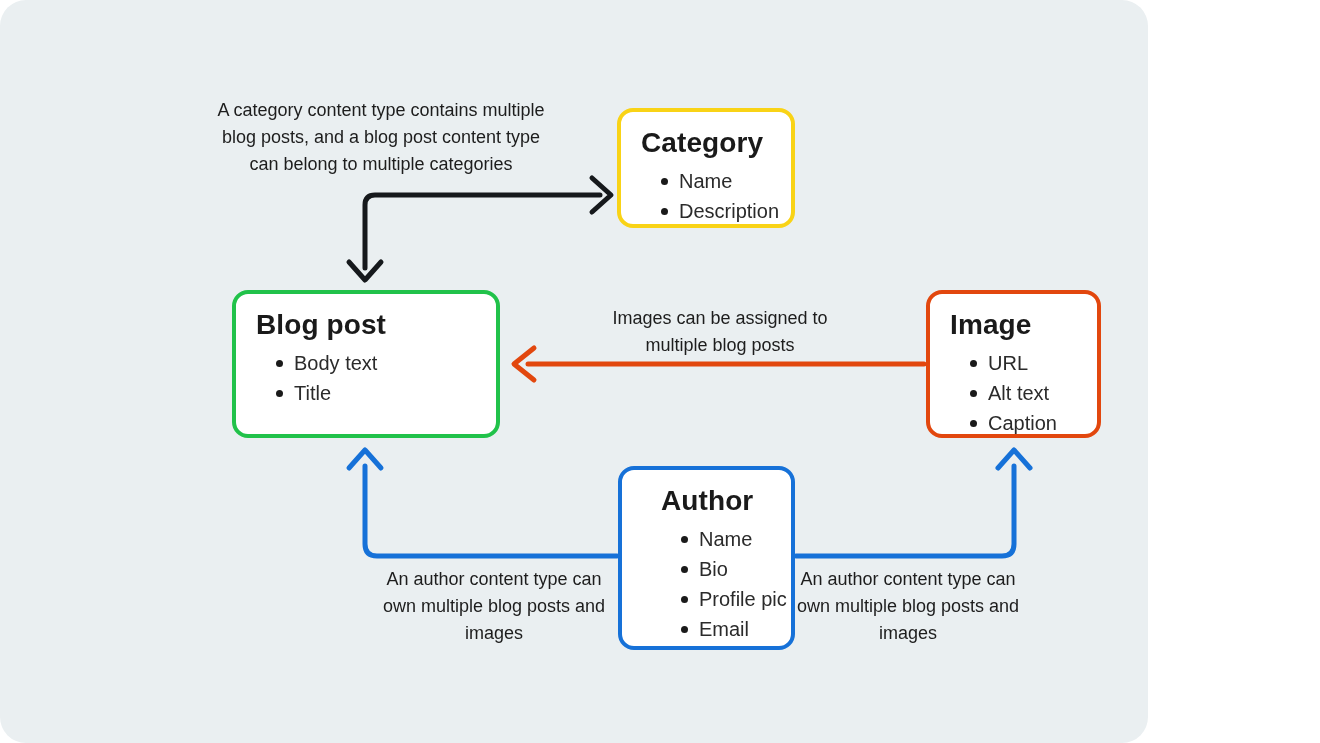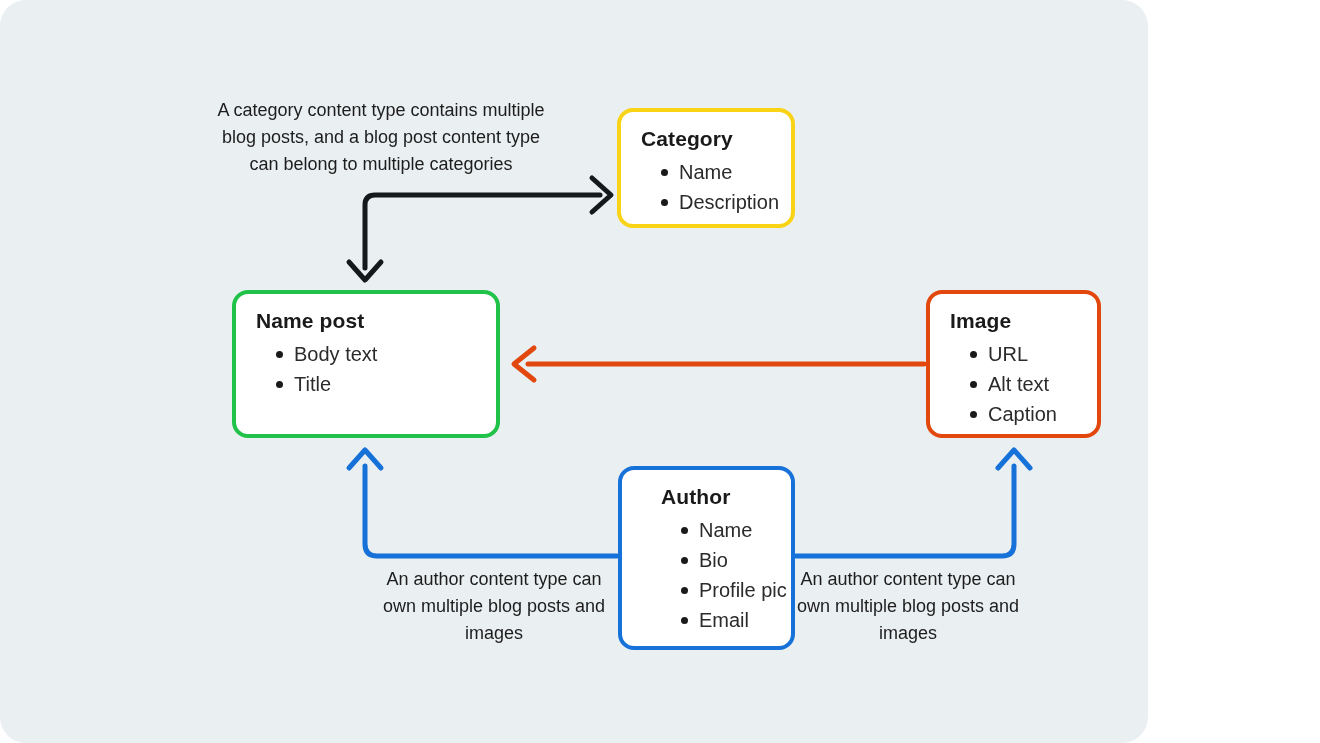--- a/index.html
+++ b/index.html
@@ -28,21 +28,21 @@
     position: absolute;
     background: #ffffff;
     border-style: solid;
     border-width: 4px;
     border-radius: 16px;
     box-sizing: border-box;
     padding: 12px 18px 14px 18px;
     z-index: 5;
   }
   .entity-title {
-    font-size: 21px;
+    font-size: 28px;
     font-weight: bold;
     color: #1a1a1a;
     letter-spacing: 0.1px;
     margin: 2px 0 6px 2px;
     line-height: 1.2;
   }
   .entity-fields {
     list-style: none;
     margin: 0;
     padding: 0 0 0 22px;
@@ -122,35 +122,36 @@
     </g>
 
     <g>
       <path d="M 796 556 L 1002 556 Q 1014 556 1014 544 L 1014 466" fill="none" stroke="#1671d8" stroke-width="5" stroke-linecap="round" stroke-linejoin="round"></path>
       <path d="M 998 468 L 1014 450 L 1030 468" fill="none" stroke="#1671d8" stroke-width="5" stroke-linecap="round" stroke-linejoin="round"></path>
     </g>
   </svg>
 
   <div class="note" id="note-category">A category content type contains multiple blog posts, and a blog post content type can belong to multiple categories</div>
 
+  <div class="note" id="note-image">Images can be assigned to multiple blog posts</div>
 
   <div class="note" id="note-left">An author content type can own multiple blog posts and images</div>
 
   <div class="note" id="note-right">An author content type can own multiple blog posts and images</div>
 
   <div class="entity" id="box-category" style="border-color:#f9d316">
     <div class="entity-title">Category</div>
     <ul class="entity-fields">
       <li>Name</li>
       <li>Description</li>
     </ul>
   </div>
 
   <div class="entity" id="box-blogpost" style="border-color:#21c24a">
-    <div class="entity-title">Name post</div>
+    <div class="entity-title">Blog post</div>
     <ul class="entity-fields">
       <li>Body text</li>
       <li>Title</li>
     </ul>
   </div>
 
   <div class="entity" id="box-image" style="border-color:#e2470e">
     <div class="entity-title">Image</div>
     <ul class="entity-fields">
       <li>URL</li>

